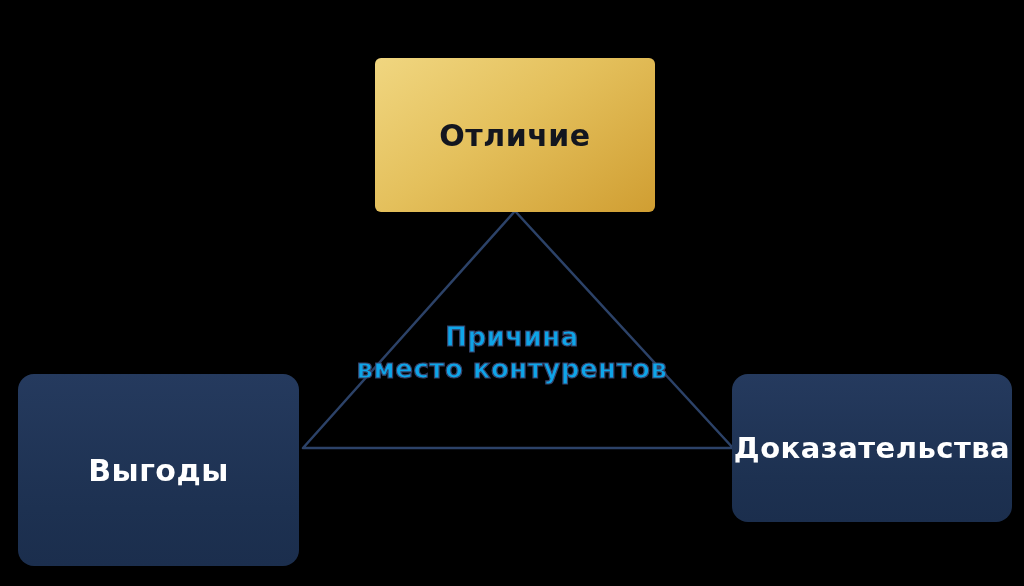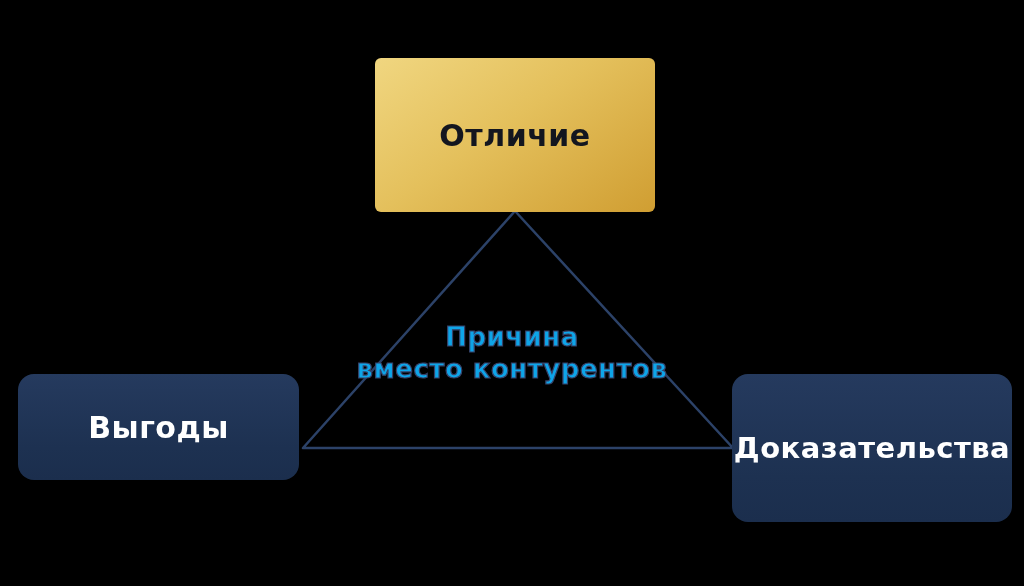--- a/index.html
+++ b/index.html
@@ -31,21 +31,21 @@
     height: 154px;
     border-radius: 6px;
     background: linear-gradient(145deg, #f0d680 0%, #e4c05c 45%, #d09e32 100%);
     color: #13161f;
     font-size: 30px;
   }
   .node-left {
     left: 18px;
     top: 374px;
     width: 281px;
-    height: 106px;
+    height: 192px;
     border-radius: 16px;
     background: linear-gradient(180deg, #253a5e 0%, #1d3151 70%, #1b2e4d 100%);
     color: #ffffff;
     font-size: 30px;
   }
   .node-right {
     left: 732px;
     top: 374px;
     width: 280px;
     height: 148px;

